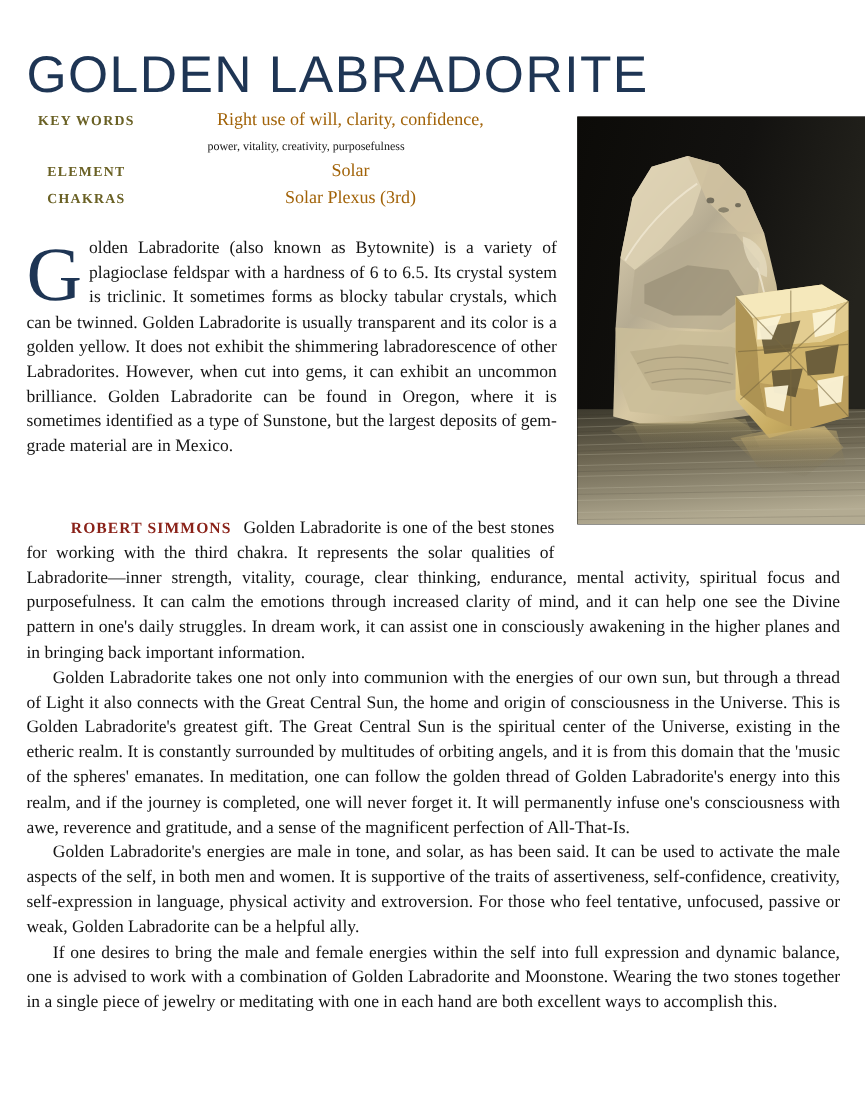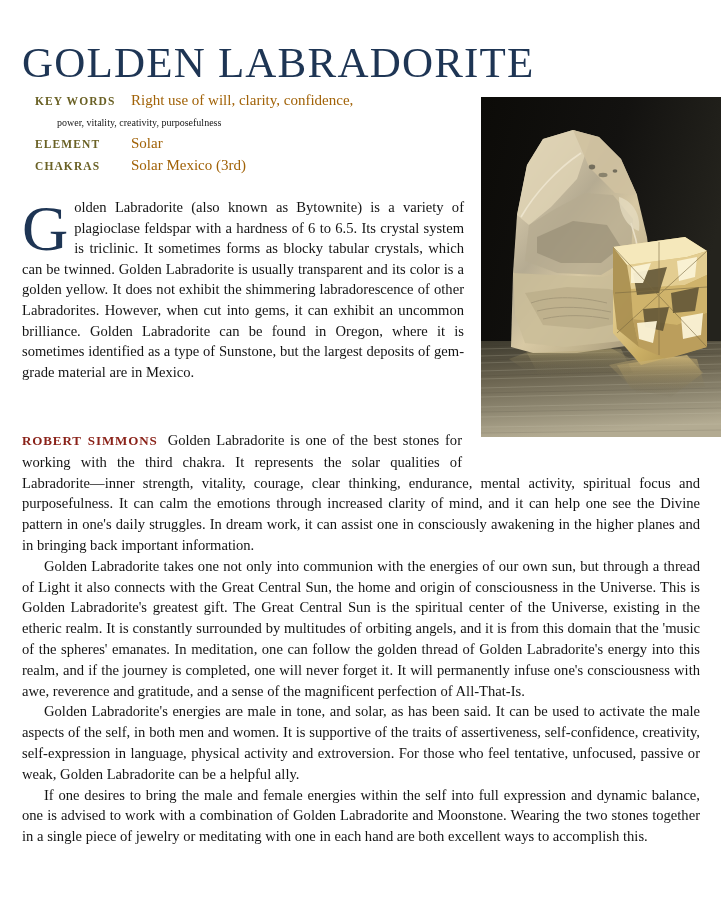--- a/index.html
+++ b/index.html
@@ -21,35 +21,36 @@
     width: 721px;
     height: 920px;
     box-sizing: border-box;
   }
 
   
   .title {
     position: absolute;
     left: 22px;
     top: 10px;
-    font-family: Liberation Serif, serif;
+    font-family: Liberation Sans, sans-serif;
     font-size: 43px;
     line-height: 48px;
     letter-spacing: 1.2px;
     color: #1e3554;
     white-space: nowrap;
     font-weight: 400;
   }
 
   
   .meta {
     position: absolute;
-    left: 35px;
+    left: 24px;
     top: 90px;
     width: 440px;
+    text-align: center;
   }
   .meta-row {
     display: flex;
     align-items: baseline;
     margin-bottom: 1px;
   }
   .meta-label {
     flex: 0 0 96px;
     font-family: "Liberation Serif", "DejaVu Serif", serif;
     font-size: 11.5px;
@@ -121,20 +122,21 @@
   }
   .col-full p.first {
     text-indent: 0;
   }
   .author {
     font-weight: bold;
     font-size: 13px;
     letter-spacing: 0.9px;
     color: #8a2219;
     text-transform: uppercase;
+    margin-left: 37px;
   }
   .author-gap { display: inline-block; width: 10px; }
   .wrap-gap {
     float: right;
     width: 238px;
     height: 22px;
   }
 </style>
 </head>
 <body>
@@ -151,21 +153,21 @@
     </div>
     <div class="meta-value-cont">power, vitality, creativity, purposefulness</div>
 
     <div class="meta-row">
       <div class="meta-label">ELEMENT</div>
       <div class="meta-value">Solar</div>
     </div>
 
     <div class="meta-row">
       <div class="meta-label">CHAKRAS</div>
-      <div class="meta-value">Solar Mexico (3rd)</div>
+      <div class="meta-value">Solar Plexus (3rd)</div>
     </div>
 
   </div>
 
   <div class="photo">
     <svg width="240" height="340" viewBox="0 0 240 340" xmlns="http://www.w3.org/2000/svg">
       <defs>
         <linearGradient id="bgTop" x1="0" y1="0" x2="1" y2="0.35">
           <stop offset="0%" stop-color="#0c0b08"></stop>
           <stop offset="55%" stop-color="#131210"></stop>

